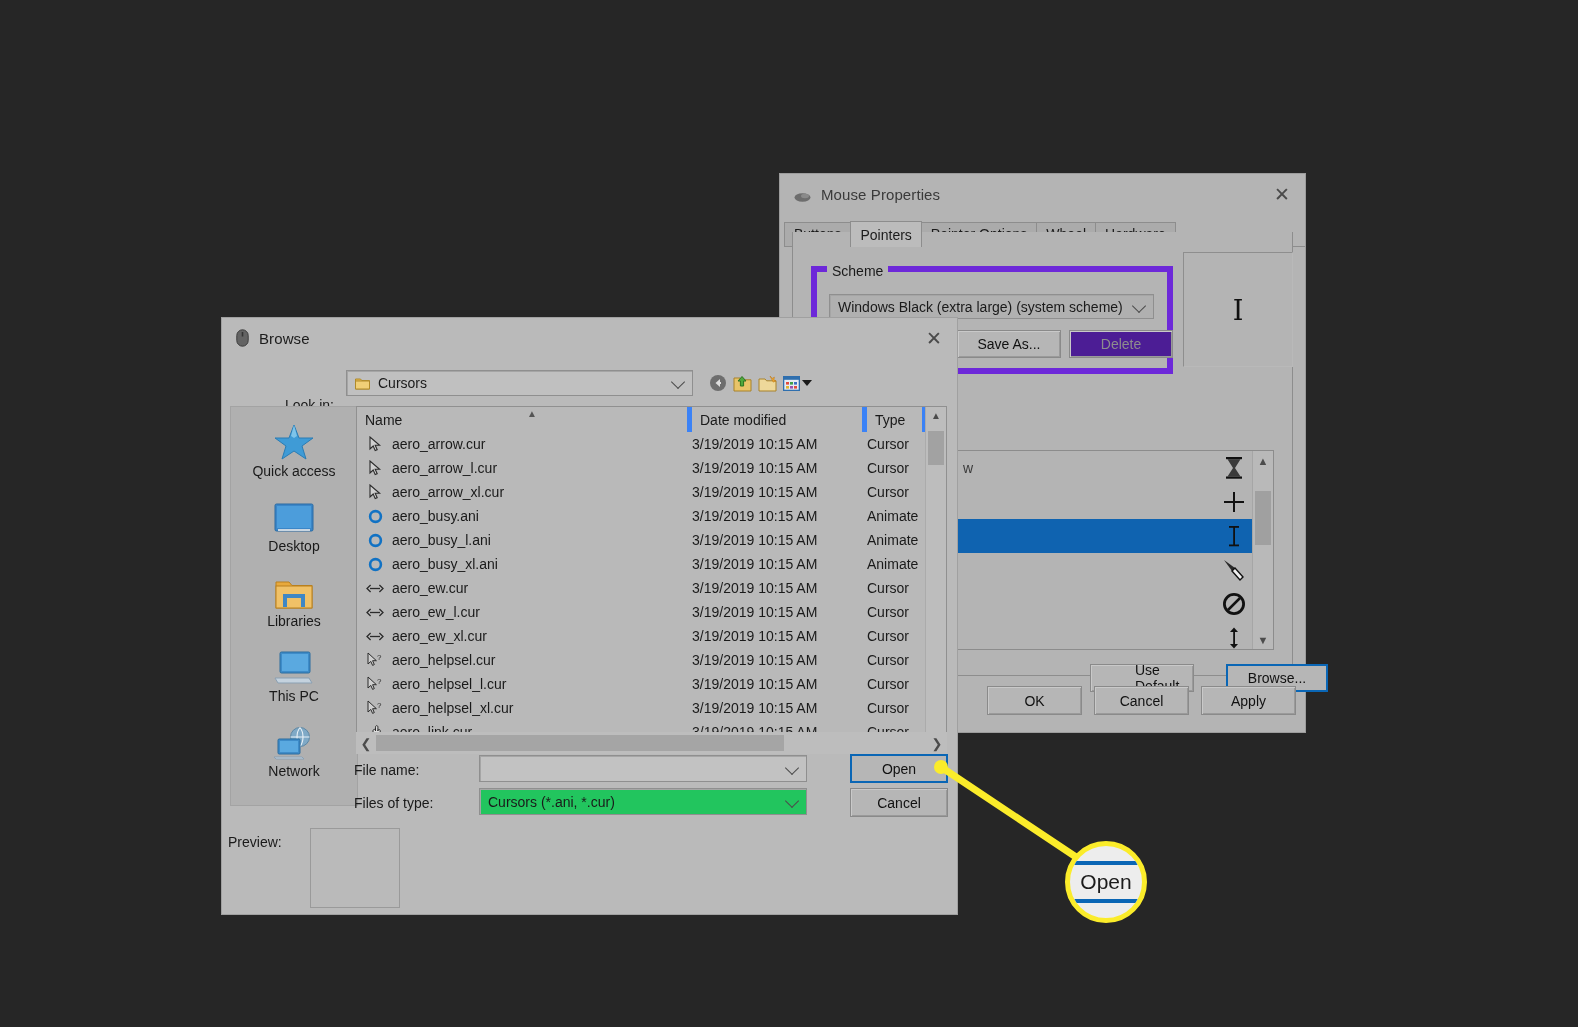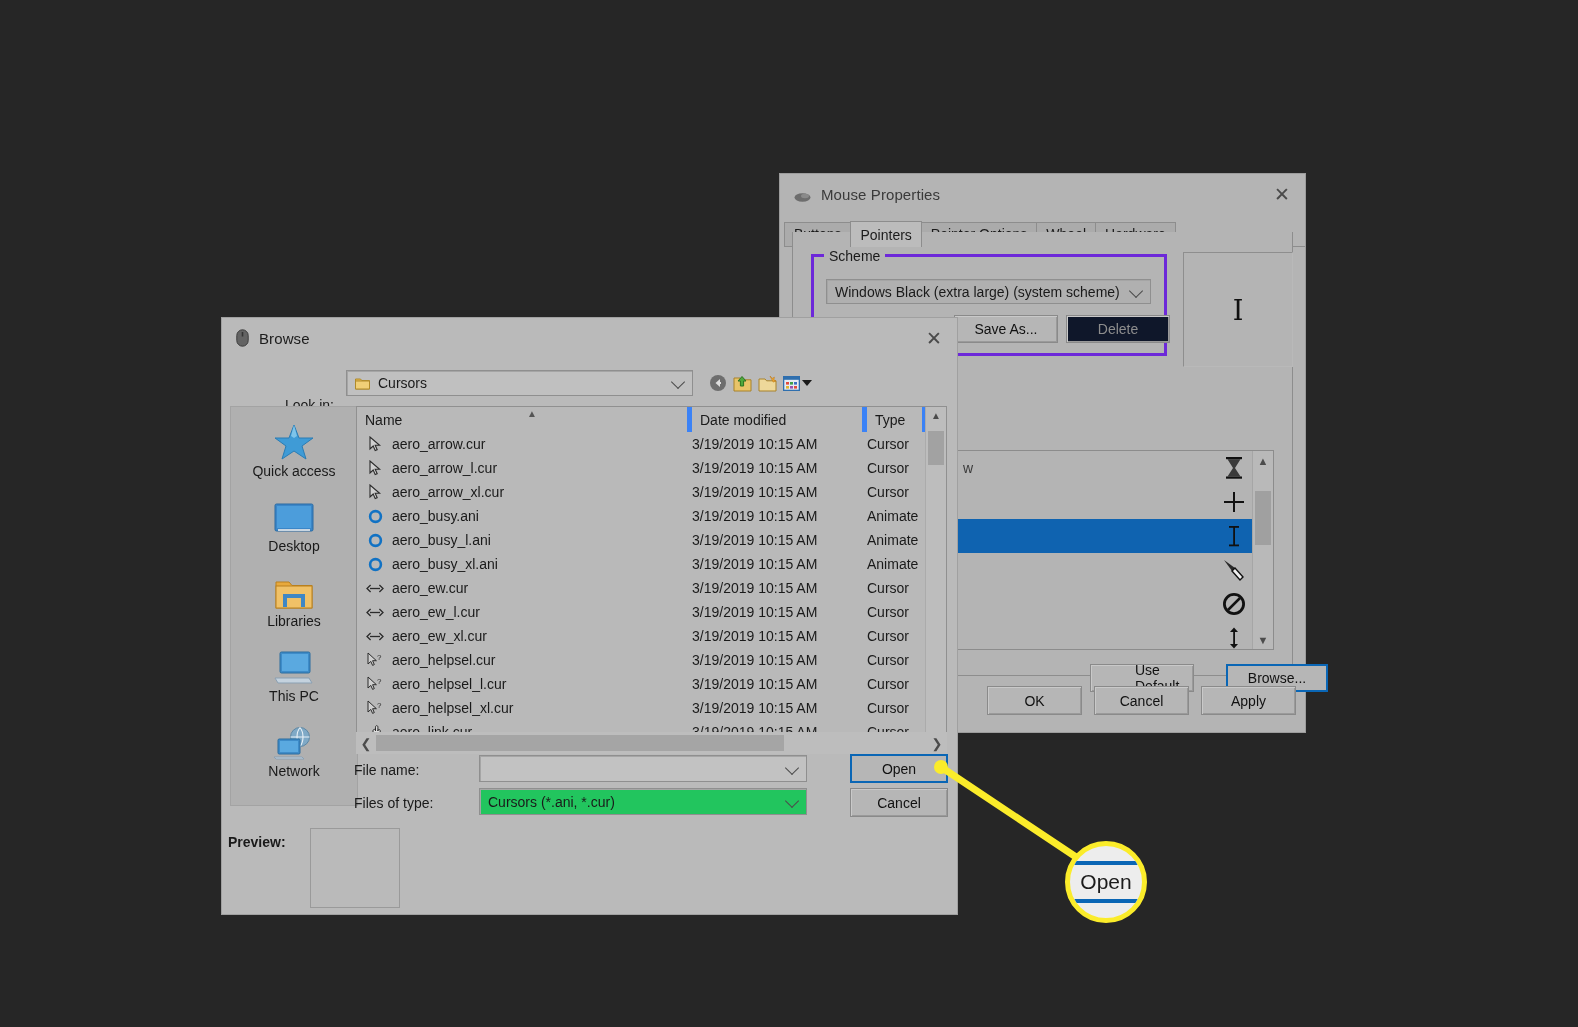--- a/index.html
+++ b/index.html
@@ -117,21 +117,22 @@
   }
   #mp-body {
     position: absolute;
     left: 12px; top: 58px; right: 12px; bottom: 56px;
     background: #b4b4b4;
     border: 1px solid #8d8d8d;
     border-top: none;
   }
   .groupbox {
     position: absolute;
-    border: 3px solid #6d28d9;
+    border: 6px solid #6d28d9;
+    margin-top: 12px;
   }
   .groupbox > .gb-legend {
     position: absolute;
     top: -9px; left: 10px;
     background: #b4b4b4;
     padding: 0 5px;
     font-size: 14px;
   }
   #preview-box {
     position: absolute;
@@ -355,21 +356,21 @@
 
   <div id="mp-body">
 
     <div class="groupbox" style="left:18px; top:22px; width:350px; height:96px;">
       <span class="gb-legend">Scheme</span>
       <div class="field" style="position:absolute;left:12px;top:22px;width:325px;height:25px;background:#b0b0b0;">
         <span>Windows Black (extra large) (system scheme)</span>
         <span class="caret"></span>
       </div>
       <div class="btn" style="position:absolute;left:140px;top:58px;width:104px;height:28px;">Save As...</div>
-      <div class="btn disabled" style="position:absolute;left:252px;top:58px;width:104px;height:28px;background:#0f172a;">Delete</div>
+      <div class="btn disabled" style="position:absolute;left:252px;top:58px;width:104px;height:28px;background:#4c1d95;">Delete</div>
     </div>
 
     <div id="preview-box">
       <span class="ibeam-glyph" style="left:50%;top:50%;transform:translate(-50%,-50%);font-size:27px;">I</span>
     </div>
 
     <div style="position:absolute;left:18px;top:134px;font-size:14px;"></div>
 
     <div id="cursor-list">
       <div class="cursor-row">
@@ -754,21 +755,21 @@
 
   <div class="br-label" style="position:absolute;left:132px;top:477px;">Files of type:</div>
   <div class="field" style="position:absolute;left:257px;top:470px;width:328px;height:27px;background:#22c55e;">
     <span>Cursors (*.ani, *.cur)</span>
     <span class="caret"></span>
   </div>
 
   <div class="btn focus" style="position:absolute;left:628px;top:436px;width:98px;height:29px;">Open</div>
   <div class="btn" style="position:absolute;left:628px;top:470px;width:98px;height:29px;">Cancel</div>
 
-  <div class="br-label" style="position:absolute;left:6px;top:516px;font-weight:bold;">Preview:</div>
+  <div class="br-label" style="position:absolute;left:6px;top:516px;">Preview:</div>
   <div style="position:absolute;left:88px;top:510px;width:88px;height:78px;border:1px solid #9a9a9a;"></div>
 </div>
 
 <svg id="callout-line">
   <line x1="941" y1="767" x2="1082" y2="861" stroke="#fbec2a" stroke-width="7" stroke-linecap="round"></line>
   <circle cx="941" cy="767" r="7" fill="#fbec2a"></circle>
 </svg>
 
 <div id="callout-bubble">
   <div class="cb-topline"></div>

